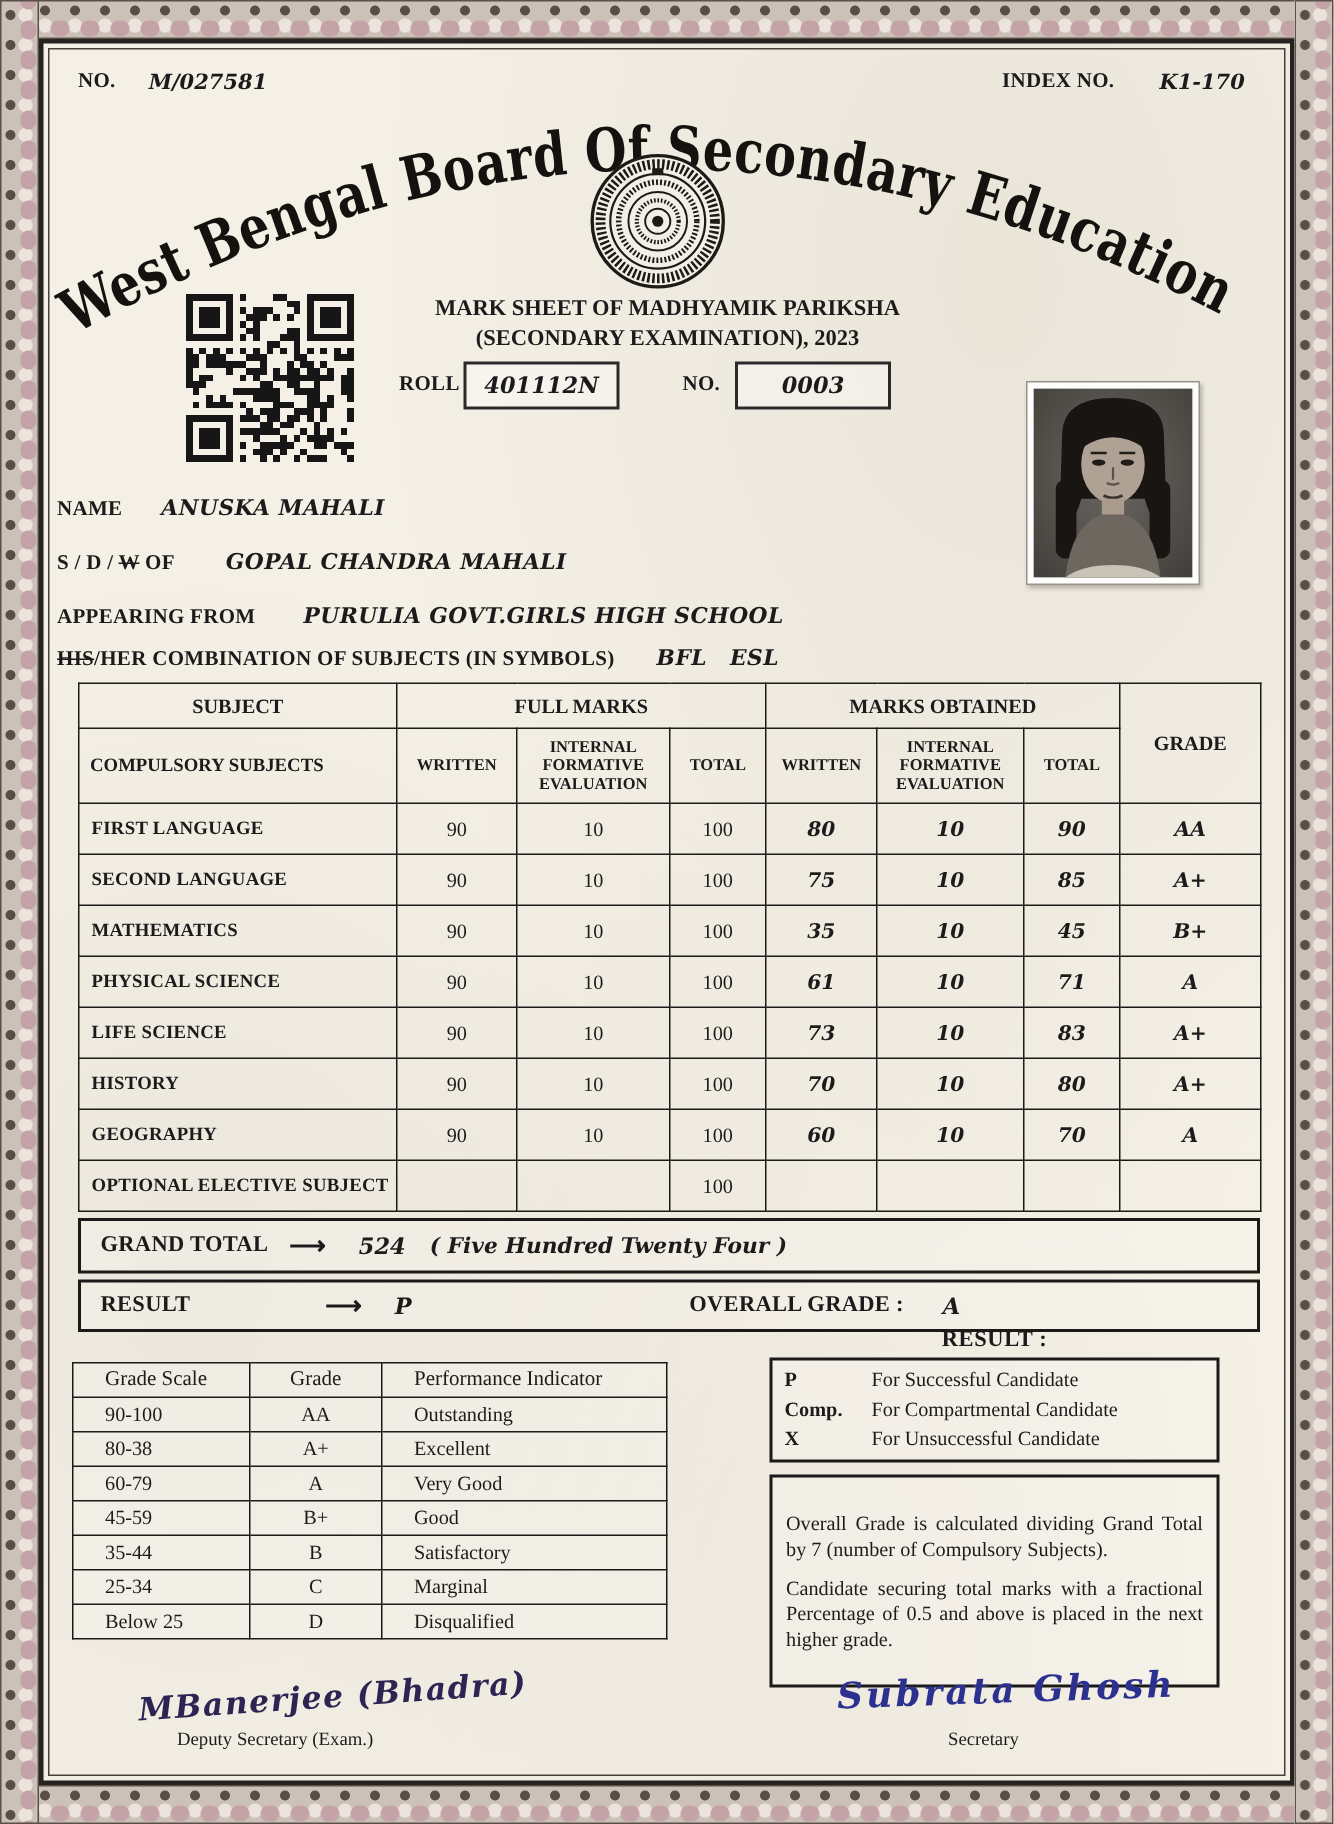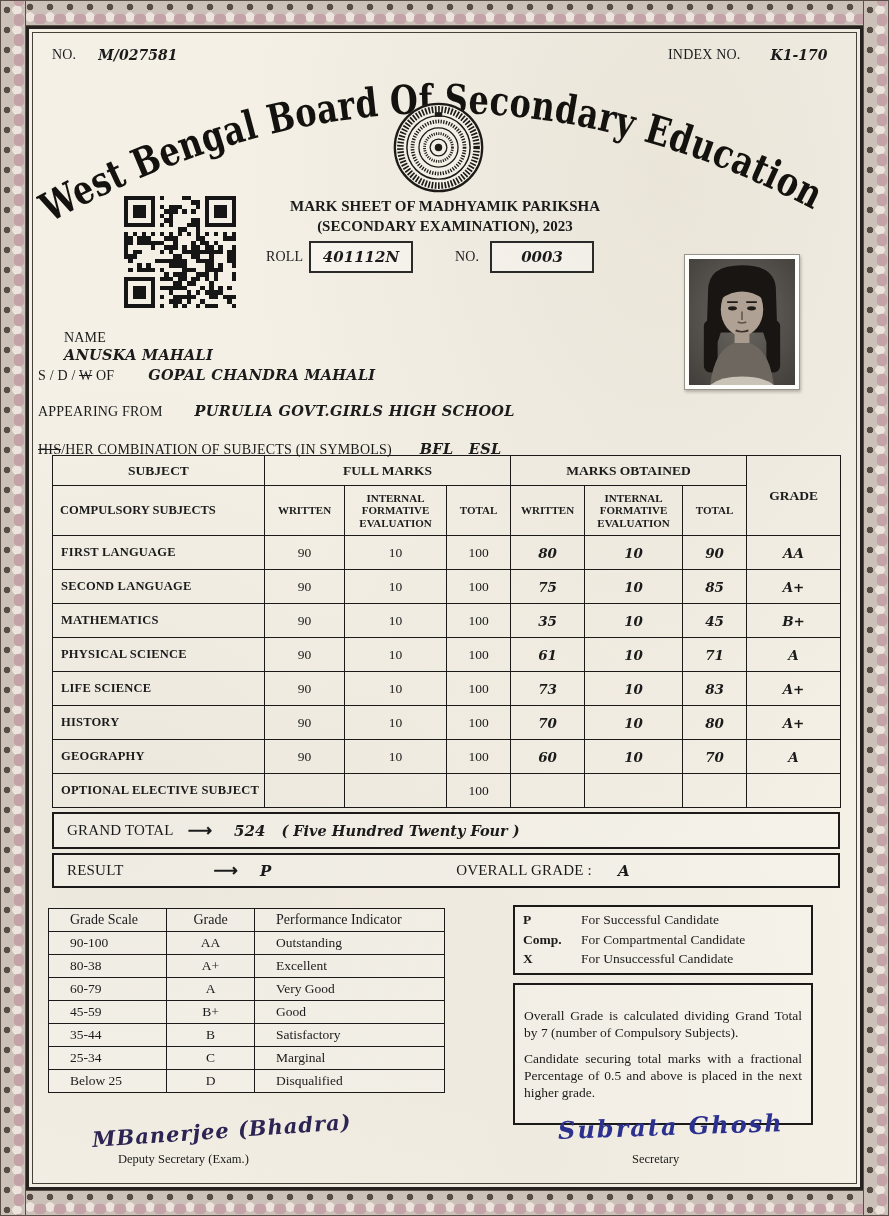--- a/index.html
+++ b/index.html
@@ -33,21 +33,21 @@
       radial-gradient(circle at 19px 1px, #c3a3a8 5px, transparent 5.6px),
       radial-gradient(circle at 19px 19px, #c3a3a8 5px, transparent 5.6px),
       radial-gradient(circle at 17px 10px, #ece4dc 4.5px, transparent 5px);
     background-size:26px 20px;
     top:0; width:26px; height:1216px;
   }
   .frame  { position:absolute; inset:26px; border:3px solid #262220; pointer-events:none; }
   .frame2 { position:absolute; inset:32px; border:1px solid #46403a; pointer-events:none; }
 
   .abs { position:absolute; }
-  .lbl { font-weight:normal; font-size:14px; letter-spacing:.2px; }
+  .lbl { font-weight:bold; font-size:14px; letter-spacing:.2px; }
   .hand { font-family:"DejaVu Serif", serif; font-style:italic; font-weight:bold; }
   .struck { text-decoration:line-through; }
 
   
   .no-row { left:52px; top:47px; display:flex; gap:22px; }
   .index-row { left:668px; top:47px; display:flex; gap:30px; }
   .no-value, .index-value { font-family:"DejaVu Serif", serif; font-style:italic; font-weight:bold; font-size:14px; }
   .arc-svg { left:36px; top:44px; width:816px; height:188px; }
   .arc-svg text { font-family:"DejaVu Serif", serif; font-weight:bold; fill:#14120f; }
   .seal { left:392px; top:101px; width:93px; height:93px; }
@@ -56,21 +56,21 @@
   .roll-label { left:266px; top:249px; }
   .roll-box { left:309px; top:241px; width:104px; height:32px; border:2px solid #2a2a2a; display:flex; align-items:center; justify-content:center; font-size:15px; background:rgba(255,255,255,.35); }
   .nobox-label { left:455px; top:249px; }
   .no-box { left:490px; top:241px; width:104px; height:32px; border:2px solid #2a2a2a; display:flex; align-items:center; justify-content:center; font-size:15px; background:rgba(255,255,255,.35); }
   .photo { left:684px; top:254px; width:116px; height:136px; background:#fdfdfb; border:1px solid #9a938a; padding:4px; box-shadow:1px 2px 3px rgba(0,0,0,.25); }
   .photo svg { width:100%; height:100%; display:block; }
 
   
   .cand-row { display:flex; align-items:baseline; }
   .val { font-family:"DejaVu Serif", serif; font-style:italic; font-weight:bold; font-size:14.5px; letter-spacing:.3px; }
-  .comb-val { word-spacing:10px;margin-top:10px; }
+  .comb-val { word-spacing:10px; }
 
   
   table { border-collapse:collapse; }
   .marks { left:52px; top:455px; width:788px; table-layout:fixed; }
   .marks th, .marks td { border:1.6px solid #1c1a18; }
   .marks th { font-size:13.5px; font-weight:bold; text-align:center; }
   .marks .th-small { font-size:11px; line-height:1.12; padding:2px 1px; }
   .marks .th-comp { text-align:left; padding-left:7px; font-size:12.5px; }
   .marks td { height:34px; font-size:13.5px; text-align:center; }
   .marks td.subj { text-align:left; padding-left:8px; font-size:12.5px; font-weight:bold; letter-spacing:.2px; }
@@ -395,21 +395,21 @@
       <ellipse cx="59" cy="47" rx="4.2" ry="2" fill="#201c18"></ellipse>
       <path d="M36 41 L46 41 M54 41 L64 41" stroke="#201c18" stroke-width="1.6"></path>
       <path d="M50 50 L50 58 M46 60 Q50 62 54 60" stroke="#5d5247" stroke-width="1.4" fill="none"></path>
       <path d="M44 68 Q50 71 56 68" stroke="#3a322b" stroke-width="1.8" fill="none"></path>
       <rect x="43" y="70" width="14" height="12" fill="#a99c8e"></rect>
       <path d="M20 120 Q24 86 43 80 L57 80 Q76 86 80 120 Z" fill="#6e6760"></path>
       <path d="M20 120 Q30 112 50 112 Q70 112 80 120 Z" fill="#c9c2b6"></path>
     </svg>
   </div>
 
-  <div class="abs cand-row" style="left:38px; top:330px;flex-direction:column;">
+  <div class="abs cand-row" style="left:38px; top:330px;">
     <span class="lbl">NAME</span>
     <span class="val" style="margin-left:26px">ANUSKA MAHALI</span>
   </div>
   <div class="abs cand-row" style="left:38px; top:366px;">
     <span class="lbl"><span>S / D / </span><span class="struck">W</span><span> OF</span></span>
     <span class="val" style="margin-left:34px">GOPAL CHANDRA MAHALI</span>
   </div>
   <div class="abs cand-row" style="left:38px; top:402px;">
     <span class="lbl">APPEARING FROM</span>
     <span class="val" style="margin-left:32px">PURULIA GOVT.GIRLS HIGH SCHOOL</span>
@@ -606,20 +606,21 @@
         </tr>
 
         <tr>
           <td>Below 25</td>
           <td class="c">D</td>
           <td>Disqualified</td>
         </tr>
       </tbody>
   </table>
 
+  <div class="abs legend-title">RESULT :</div>
   <div class="abs legend-box">
 
       <div class="legend-row">
         <span class="legend-code">P</span>
         <span class="legend-desc">For Successful Candidate</span>
       </div>
 
       <div class="legend-row">
         <span class="legend-code">Comp.</span>
         <span class="legend-desc">For Compartmental Candidate</span>

